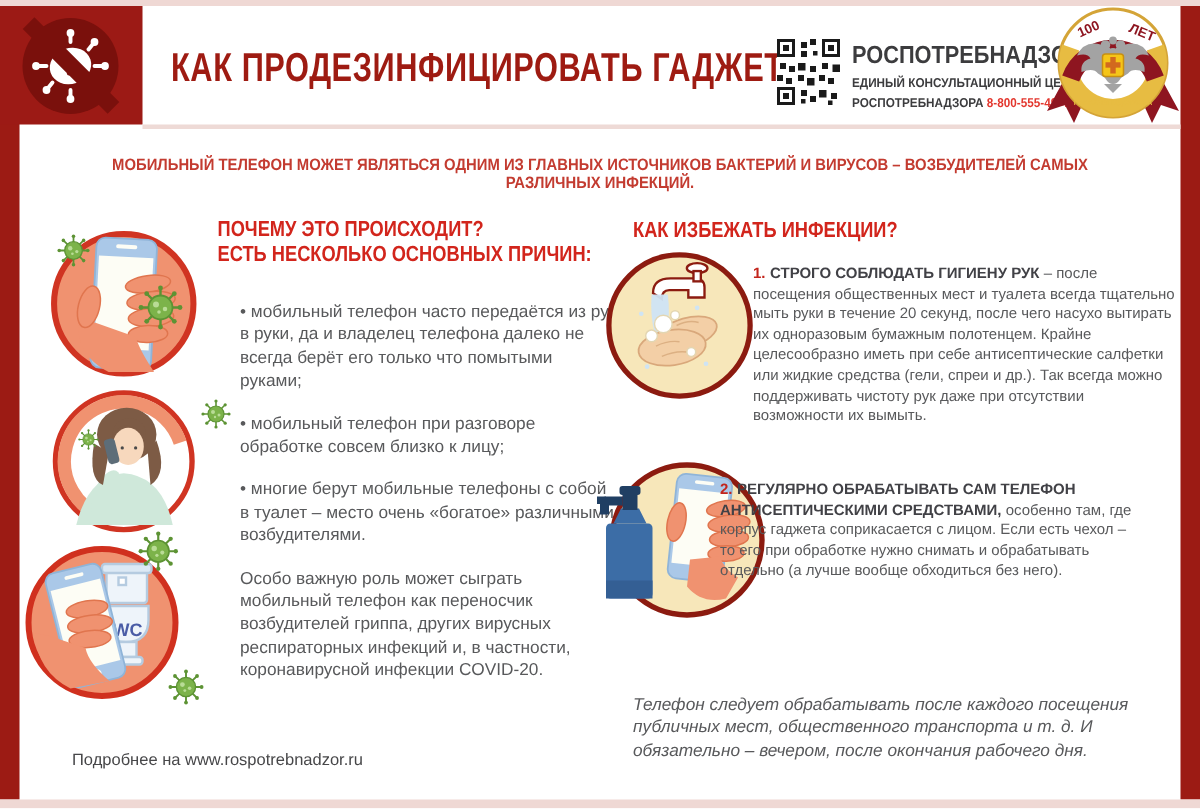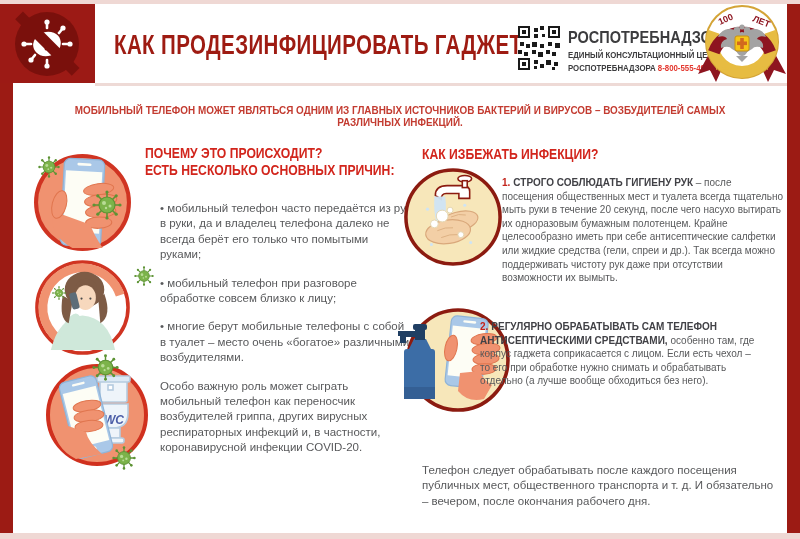--- a/index.html
+++ b/index.html
@@ -224,21 +224,21 @@
       <path d="M30,38 Q26,62 36,66 L40,44 Z" fill="#7d5b45"></path>
       <path d="M72,36 Q80,58 68,66 L66,42 Z" fill="#7d5b45"></path>
       <ellipse cx="53" cy="40" rx="10.5" ry="12.5" fill="#f7d8bd"></ellipse>
       <path d="M42,34 Q43,21 54,21 Q65,22 65,33 Q58,25 50,26 Q44,28 42,34 Z" fill="#7d5b45"></path>
       <rect x="38" y="35" width="7.5" height="17" rx="2.5" fill="#5d6d78" transform="rotate(-14 41 43)"></rect>
       <circle cx="49" cy="41" r="1.1" fill="#4a4a4a"></circle>
         <circle cx="58" cy="41" r="1.1" fill="#4a4a4a"></circle>
     </svg>
   </div>
 
-  <div class="circ" style="left:44px;top:362px;font-style:italic;">
+  <div class="circ" style="left:15px;top:362px;">
     <svg width="106" height="106" viewBox="0 0 106 106">
       <circle cx="53" cy="53" r="49" fill="#f09270" stroke="#d0301e" stroke-width="4"></circle>
       <g stroke="#b5cbe0" stroke-width="1.6" fill="#eef4fa">
         <rect x="56" y="18" width="27" height="22" rx="2"></rect>
         <rect x="53" y="14" width="33" height="6" rx="2" fill="#dce9f5"></rect>
         <rect x="64" y="23" width="5" height="5" fill="#ffffff"></rect>
         <path d="M54,42 h30 v9 q0,15 -15,15 q-15,0 -15,-15 Z"></path>
         <rect x="62" y="66" width="14" height="10"></rect>
         <rect x="58" y="76" width="22" height="5" rx="2"></rect>
       </g>
@@ -349,16 +349,17 @@
         <path d="M19,28 h-11 q-4,0 -4,4 v8 h6 v-6 h9 z" fill="#203f63"></path>
         <rect x="2" y="28" width="6" height="5" fill="#203f63"></rect>
       </g>
     </svg>
   </div>
 
   <div class="item" style="left:480px;top:320px;width:282px;">
     <span class="num">2.</span><span class="b">РЕГУЛЯРНО ОБРАБАТЫВАТЬ САМ ТЕЛЕФОН АНТИСЕПТИЧЕСКИМИ СРЕДСТВАМИ,</span><span> особенно там, где корпус гаджета соприкасается с лицом. Если есть чехол – то его при обработке нужно снимать и обрабатывать отдельно (а лучше вообще обходиться без него).</span>
   </div>
 
-  <div class="abs body-txt" style="left:422px;top:463px;width:352px;">Телефон следует обрабатывать после каждого посещения публичных мест, общественного транспорта и т. д. И обязательно – вечером, после окончания рабочего дня.</div>
-
+  <div class="abs body-txt" style="left:422px;top:463px;width:352px;font-style:italic;">Телефон следует обрабатывать после каждого посещения публичных мест, общественного транспорта и т. д. И обязательно – вечером, после окончания рабочего дня.</div>
+
+  <div class="footer">Подробнее на www.rospotrebnadzor.ru</div>
 
 </div>
 
 </body></html>

